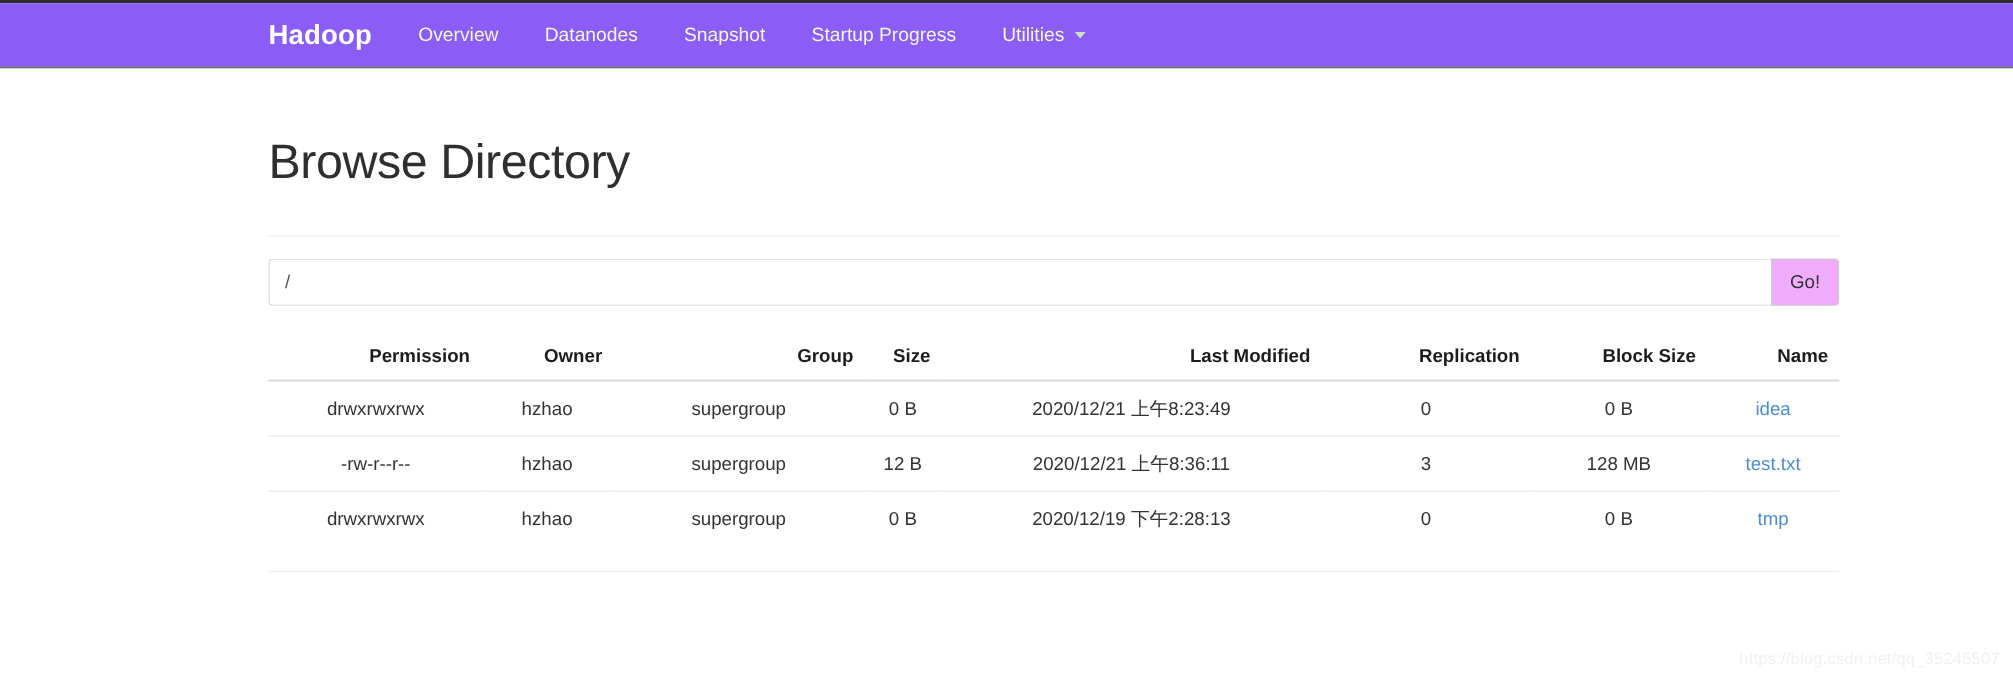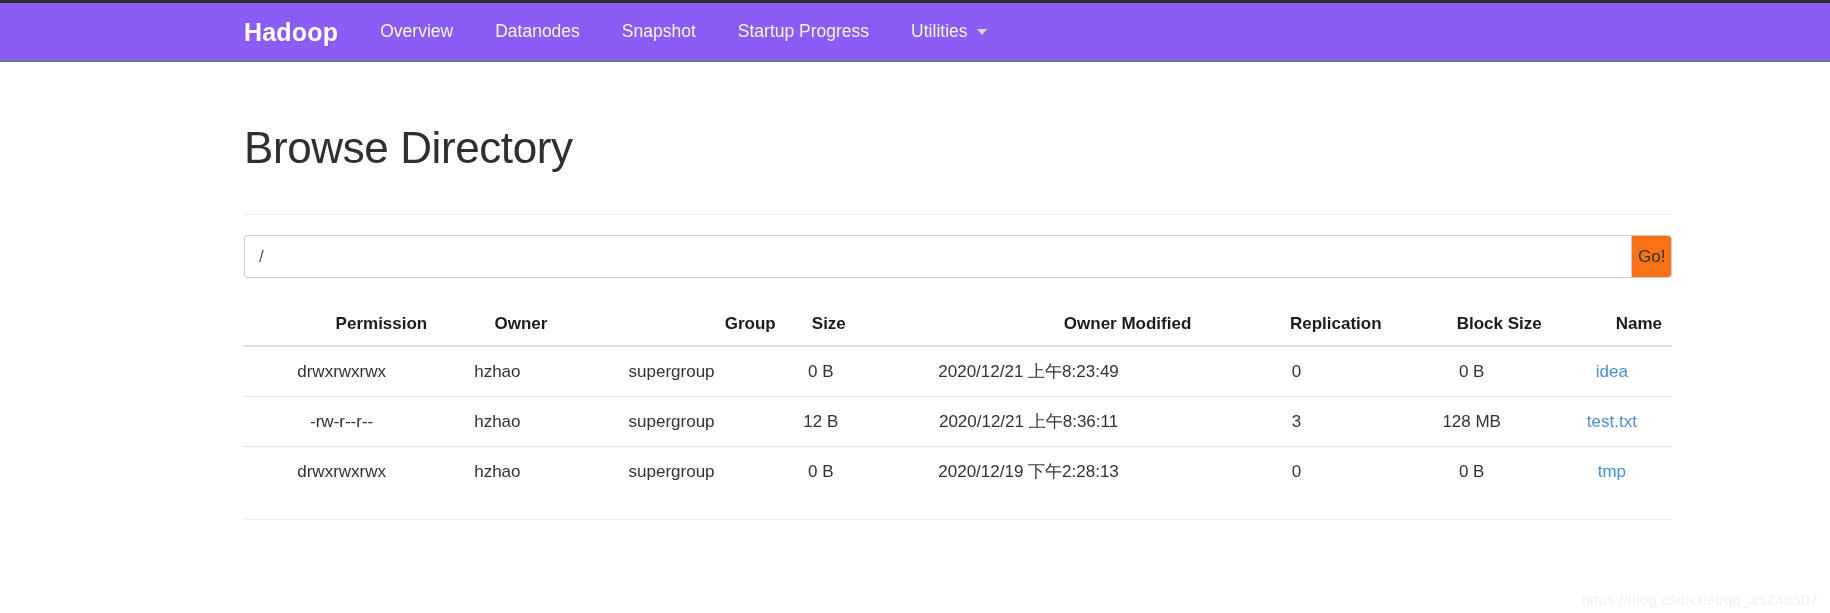--- a/index.html
+++ b/index.html
@@ -110,25 +110,25 @@
     border-right: none;
     border-radius: 4px 0 0 4px;
     padding: 0 14px;
     font-size: 17px;
     color: #555;
     font-family: "Liberation Sans", sans-serif;
     background: #fff;
     outline: none;
   }
   .go-btn {
-    width: 41px;
+    width: 62px;
     height: 43px;
     border: 1px solid #ccc;
     border-radius: 0 4px 4px 0;
-    background: #f97316;
+    background: #f0abfc;
     font-size: 17px;
     color: #333;
     font-family: "Liberation Sans", sans-serif;
     cursor: pointer;
     line-height: 1;
   }
 
   
   table.fs-table {
     width: 1428px;
@@ -225,21 +225,21 @@
     <button class="go-btn">Go!</button>
   </div>
 
   <table class="fs-table">
     <thead>
       <tr>
         <th class="col-perm">Permission</th>
         <th class="col-owner">Owner</th>
         <th class="col-group">Group</th>
         <th class="col-size">Size</th>
-        <th class="col-mod">Owner Modified</th>
+        <th class="col-mod">Last Modified</th>
         <th class="col-repl">Replication</th>
         <th class="col-block">Block Size</th>
         <th class="col-name">Name</th>
       </tr>
     </thead>
     <tbody>
       <tr>
         <td class="col-perm">drwxrwxrwx</td>
         <td class="col-owner">hzhao</td>
         <td class="col-group">supergroup</td>

